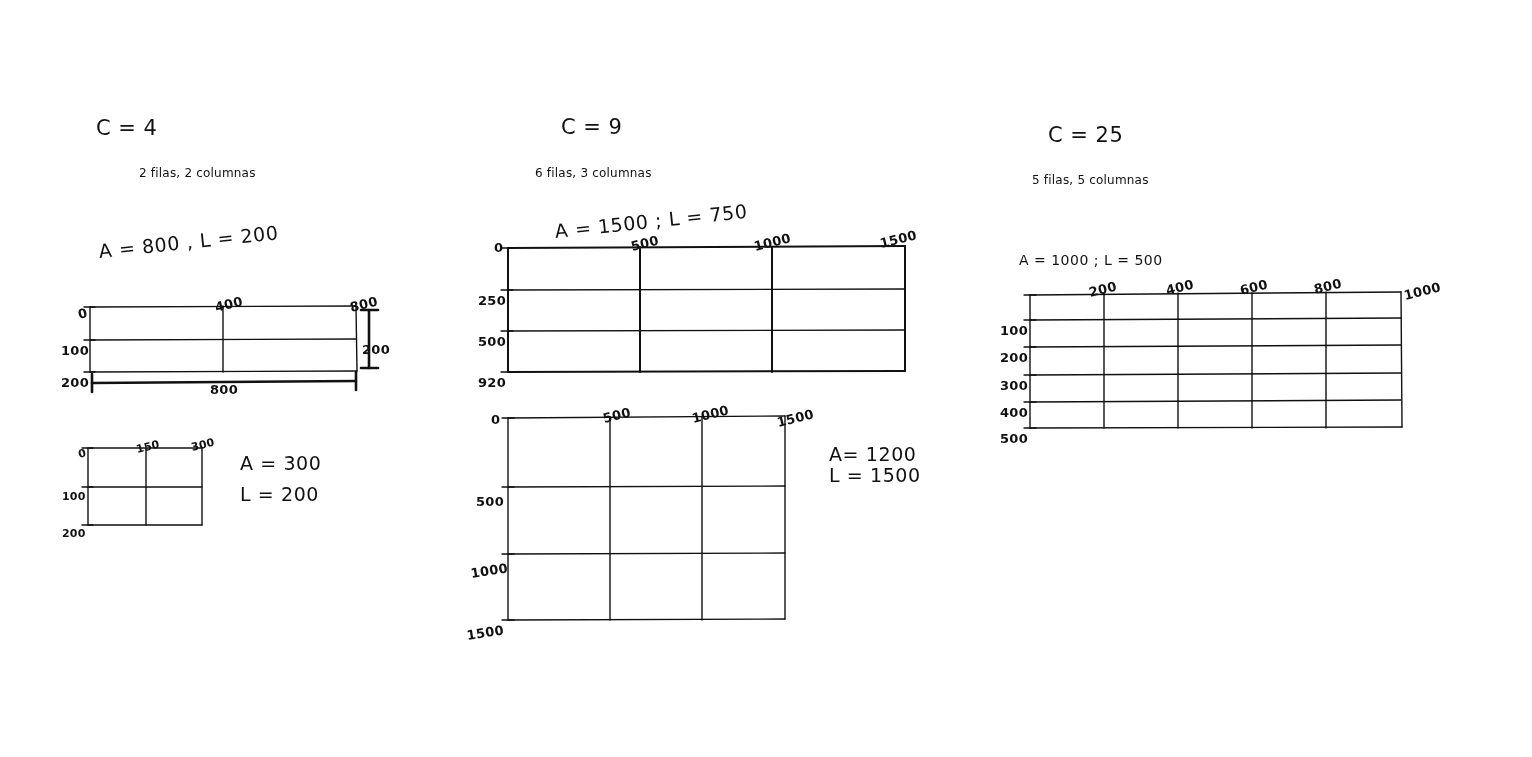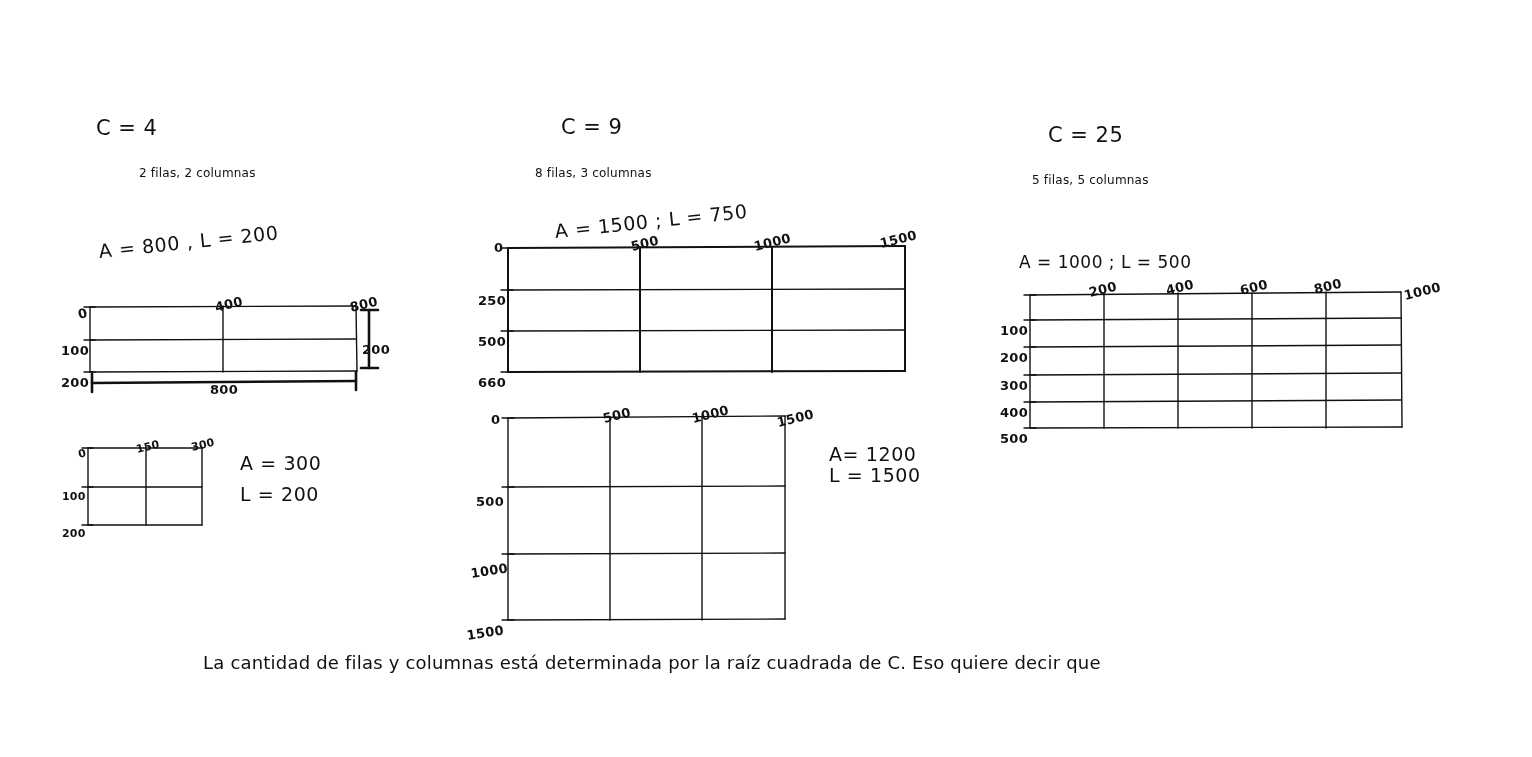--- a/index.html
+++ b/index.html
@@ -31,21 +31,21 @@
   }
   .case-sub {
     font-size: 12px;
     letter-spacing: 0.2px;
   }
   .formula {
     font-size: 19px;
     letter-spacing: 0.6px;
   }
   .formula-sm {
-    font-size: 17px;
+    font-size: 14px;
     letter-spacing: 0.5px;
   }
   .tick {
     font-size: 13px;
     font-weight: 600;
     letter-spacing: 0.3px;
   }
   .tick-sm {
     font-size: 11px;
     font-weight: 600;
@@ -131,21 +131,21 @@
   <div class="abs txt tick-sm rot-14" style="left:80px; top:448px;">0</div>
   <div class="abs txt tick-sm rot-14" style="left:138px; top:443px;">150</div>
   <div class="abs txt tick-sm rot-14" style="left:193px; top:441px;">300</div>
   <div class="abs txt tick-sm" style="left:62px; top:490px;">100</div>
   <div class="abs txt tick-sm" style="left:62px; top:527px;">200</div>
 
   <div class="abs txt formula" style="left:240px; top:452px;">A = 300</div>
   <div class="abs txt formula" style="left:240px; top:483px;">L = 200</div>
 
   <div class="abs txt case-label" style="left:521px; top:115px;margin-left:40px;">C = 9</div>
-  <div class="abs txt case-sub" style="left:535px; top:166px;">8 filas, 3 columnas</div>
+  <div class="abs txt case-sub" style="left:535px; top:166px;">6 filas, 3 columnas</div>
 
   <div class="abs txt formula rot-6" style="left:556px; top:220px;">A = 1500 ;  L = 750</div>
 
   <div class="abs" style="left:0px; top:0px;">
     <svg width="960" height="420" viewBox="0 0 960 420">
       <path class="grid-line med" d="M508,248 L905,246"></path>
       <path class="grid-line med" d="M508,372 L905,371"></path>
       <path class="grid-line med" d="M508,248 L508,372"></path>
       <path class="grid-line med" d="M905,246 L905,371"></path>
       <path class="grid-line thin" d="M508,290 L905,289"></path>
@@ -158,21 +158,21 @@
       <path class="grid-line thin" d="M501,372 L513,372"></path>
     </svg>
   </div>
 
   <div class="abs txt tick" style="left:494px; top:240px;">0</div>
   <div class="abs txt tick rot-14" style="left:633px; top:239px;">500</div>
   <div class="abs txt tick rot-14" style="left:756px; top:239px;">1000</div>
   <div class="abs txt tick rot-14" style="left:882px; top:236px;">1500</div>
   <div class="abs txt tick" style="left:478px; top:293px;">250</div>
   <div class="abs txt tick" style="left:478px; top:334px;">500</div>
-  <div class="abs txt tick" style="left:478px; top:375px;">660</div>
+  <div class="abs txt tick" style="left:478px; top:375px;">920</div>
 
   <div class="abs" style="left:0px; top:0px;">
     <svg width="960" height="680" viewBox="0 0 960 680">
       <path class="grid-line thin" d="M508,418 L785,416"></path>
       <path class="grid-line thin" d="M508,620 L785,619"></path>
       <path class="grid-line thin" d="M508,418 L508,620"></path>
       <path class="grid-line thin" d="M785,416 L785,619"></path>
       <path class="grid-line thin" d="M508,487 L785,486"></path>
       <path class="grid-line thin" d="M508,554 L785,553"></path>
       <path class="grid-line thin" d="M610,417 L610,620"></path>
@@ -228,15 +228,14 @@
   <div class="abs txt tick rot-14" style="left:1242px; top:283px;">600</div>
   <div class="abs txt tick rot-14" style="left:1316px; top:282px;">800</div>
   <div class="abs txt tick rot-14" style="left:1406px; top:288px;">1000</div>
 
   <div class="abs txt tick" style="left:1000px; top:323px;">100</div>
   <div class="abs txt tick" style="left:1000px; top:350px;">200</div>
   <div class="abs txt tick" style="left:1000px; top:378px;">300</div>
   <div class="abs txt tick" style="left:1000px; top:405px;">400</div>
   <div class="abs txt tick" style="left:1000px; top:431px;">500</div>
 
-  <div class="abs txt bottom-text" style="left:203px; top:648px;">La cantidad de filas y columnas está determinada por la raíz cuadrada de C. Eso quiere decir que</div>
 
 </div>
 
 </body></html>

